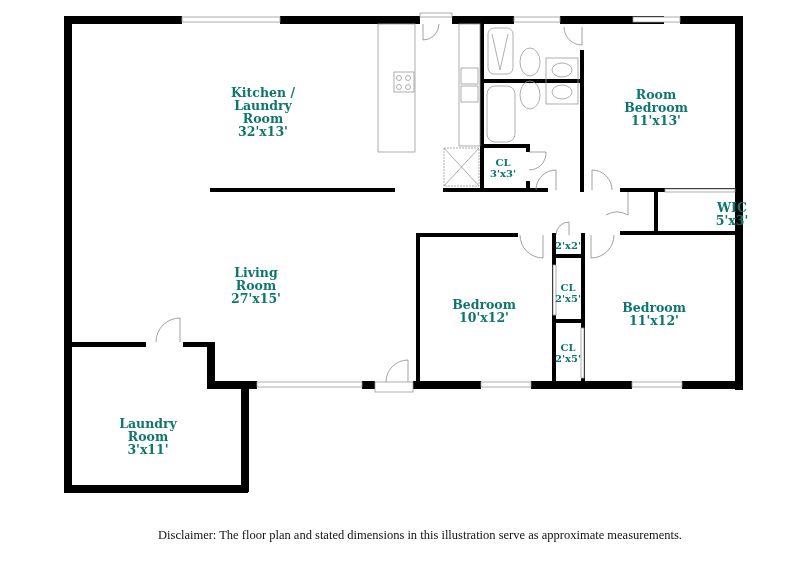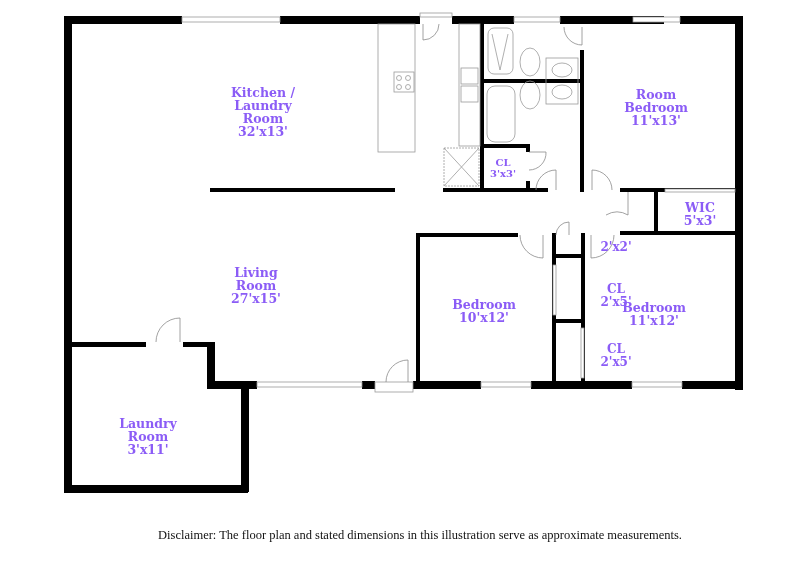--- a/index.html
+++ b/index.html
@@ -2,24 +2,24 @@
 <html><head>
   <meta charset="utf-8">
   <style>
     html, body { margin: 0; padding: 0; background: #ffffff; }
     body { width: 800px; height: 582px; position: relative; overflow: hidden; font-family: "DejaVu Serif", "Liberation Serif", serif; }
     svg { position: absolute; left: 0; top: 0; }
     .wall { fill: #000; }
     .fix { fill: none; stroke: #9a9a9a; stroke-width: 0.8; }
     .win { fill: #fff; stroke: #9a9a9a; stroke-width: 0.8; }
     .door { fill: none; stroke: #8a8a8a; stroke-width: 0.8; }
-    .label { position: absolute; text-align: center; font-weight: bold; color: #8b5cf6; line-height: 1.05; transform: translateX(-50%); white-space: nowrap; }
+    .label { position: absolute; text-align: center; font-weight: bold; color: #0f766e; line-height: 1.05; transform: translateX(-50%); white-space: nowrap; }
     .l-lg { font-size: 12.5px; }
     .l-sm { font-size: 10px; }
-    .l-xs { font-size: 12px; margin-left: 48px; }
+    .l-xs { font-size: 10px; }
     .disclaimer { position: absolute; left: 0; width: 800px; top: 527px; text-align: center; font-family: "Liberation Serif", serif; font-size: 12.5px; color: #111; line-height: 16px; padding-left: 20px; }
   </style>
 </head>
 <body>
 
 <svg width="800" height="582" viewBox="0 0 800 582">
 
   <g>
 
     <rect class="wall" x="64" y="16" width="118" height="8"></rect>
@@ -171,21 +171,21 @@
   <div>Room</div>
   <div>3'x11'</div>
 </div>
 
 <div class="label l-lg" style="left:656px; top:88px;">
   <div>Room</div>
   <div>Bedroom</div>
   <div>11'x13'</div>
 </div>
 
-<div class="label l-lg" style="left:700px; top:201px;">
+<div class="label l-lg" style="left:732px; top:201px;">
   <div>WIC</div>
   <div>5'x3'</div>
 </div>
 
 <div class="label l-lg" style="left:484px; top:298px;">
   <div>Bedroom</div>
   <div>10'x12'</div>
 </div>
 
 <div class="label l-lg" style="left:654px; top:301px;">

